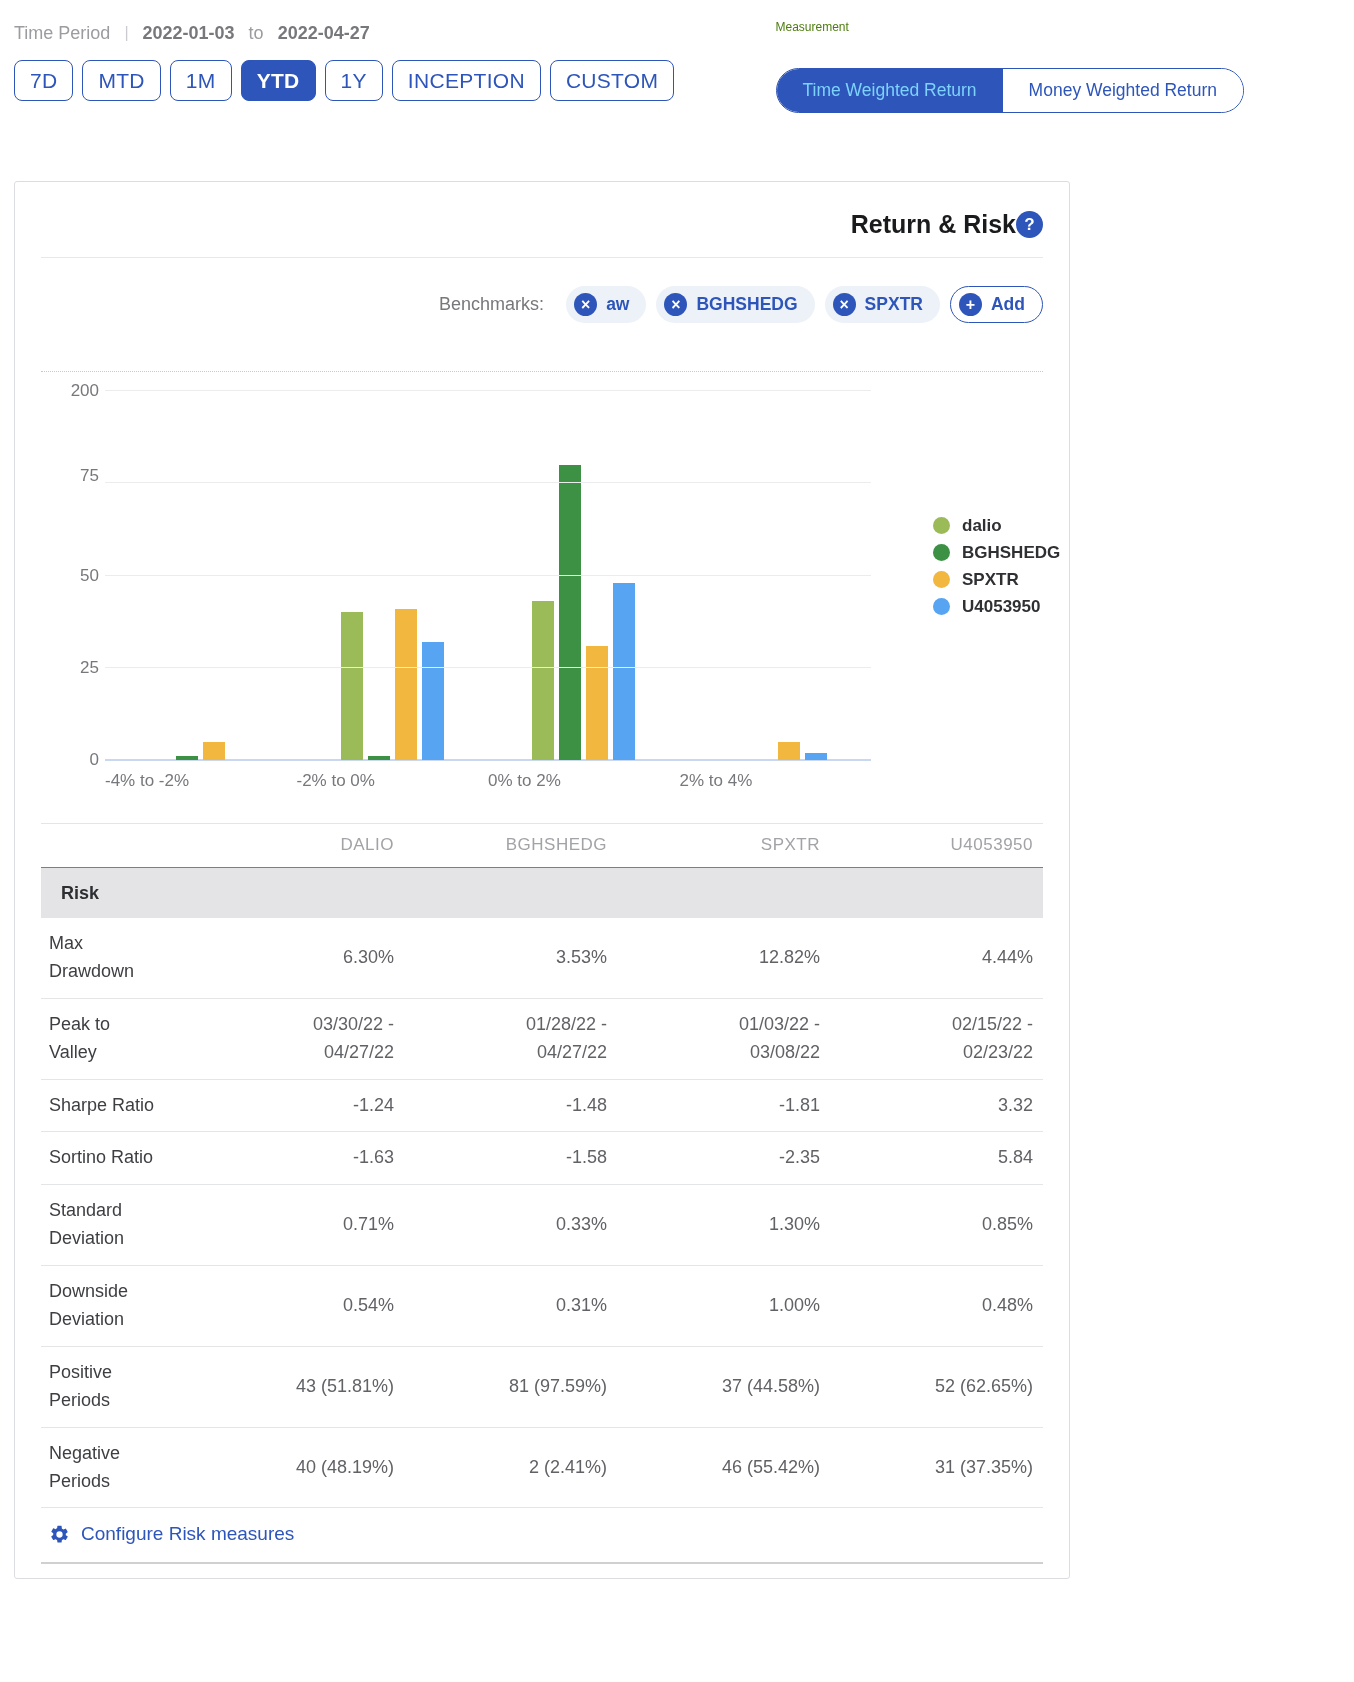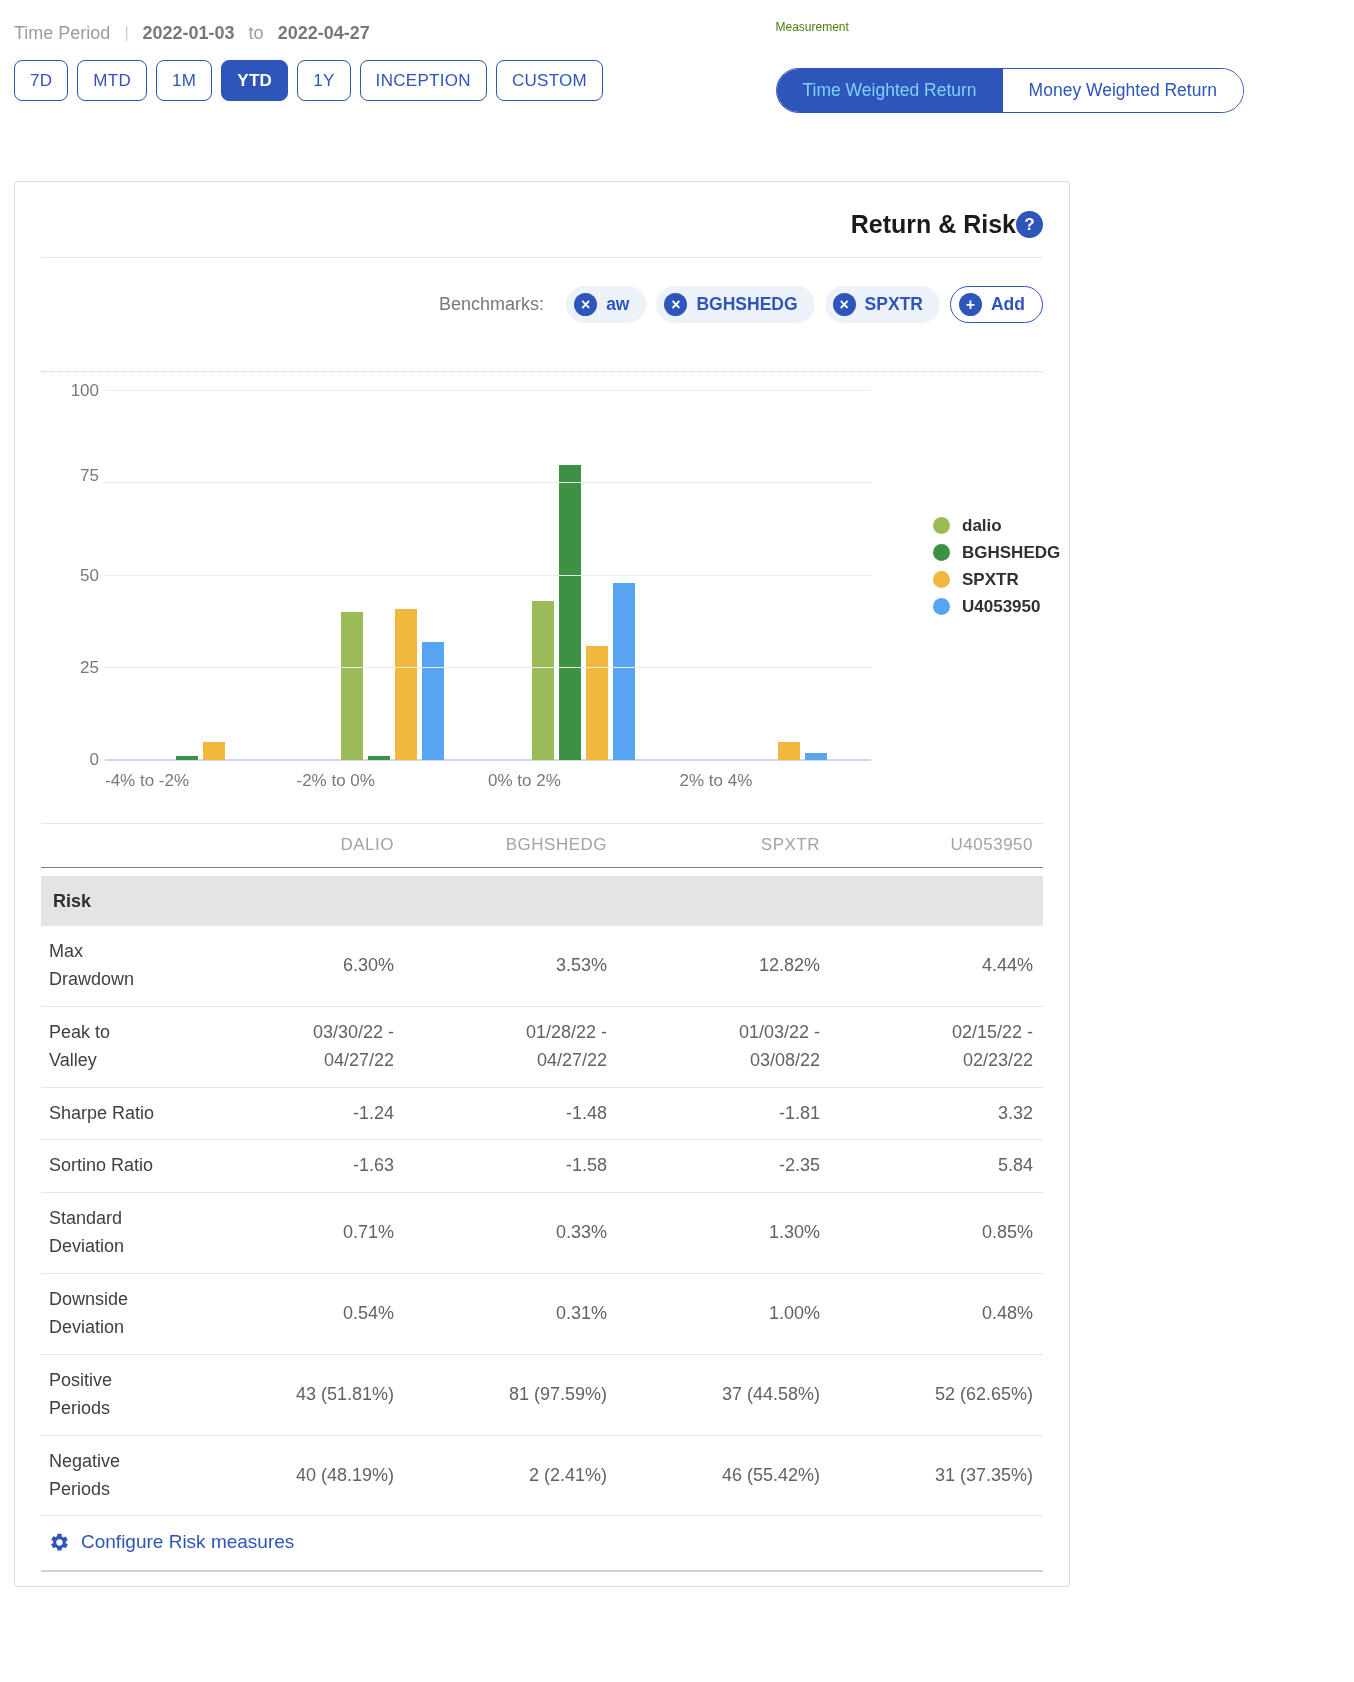--- a/index.html
+++ b/index.html
@@ -9,21 +9,21 @@
   
   .topbar { display:flex; justify-content:space-between; align-items:flex-start;
     padding:20px 110px 0 14px; }
   .tp-label-row { display:flex; align-items:center; gap:14px; font-size:18px;
     color:#9b9ca0; height:26px; margin-bottom:14px; }
   .tp-sep { color:#cbccd0; font-size:16px; }
   .tp-date { color:#77787c; font-weight:bold; }
   .tp-to { color:#9b9ca0; }
   .tp-buttons { display:flex; gap:9px; }
   .tp-btn { border:1.5px solid #2d55ba; color:#2d55ba; background:#fff;
-    border-radius:8px; height:41px; padding:7px 15px; font-size:17px;
+    border-radius:8px; height:41px; padding:7px 15px; font-size:21px;
     display:flex; align-items:center; cursor:pointer; letter-spacing:.3px; }
   .tp-btn.active { background:#2d55ba; color:#fff; font-weight:bold; }
 
   .meas-label { font-size:12px; color:#4d7c0f; height:26px; margin-bottom:22px; }
   .toggle { display:flex; border:1.5px solid #2d55ba; border-radius:23px;
     overflow:hidden; height:45px; }
   .toggle-opt { display:flex; align-items:center; padding:0 26px; font-size:17.5px;
     color:#2d55ba; background:#fff; cursor:pointer; white-space:nowrap; }
   .toggle-opt.active { background:#2d55ba; color:#7dd3fc; }
 
@@ -76,22 +76,22 @@
   .t-row { display:flex; align-items:center; }
   .t-head { height:44px; border-bottom:1px solid #7d7e82; }
   .t-head .cell { font-size:17px; color:#a2a3a7; letter-spacing:.5px; }
   .row-label { width:150px; flex:none; padding-left:8px; font-size:18px;
     color:#3e3f43; line-height:1.55; white-space:pre-line; }
   .cell { flex:1; text-align:right; padding-right:10px; font-size:18px;
     color:#616266; line-height:1.55; white-space:pre-line; }
   .data-row { padding:12px 0; border-top:1px solid #e4e5e7; }
   .data-row:first-of-type { border-top:none; }
   .section-row { height:50px; background:#e4e4e6; display:flex; align-items:center;
-    padding-left:12px; font-size:18px; font-weight:bold; color:#2e2f33;
-    margin-top:8px; }
+    padding-left:20px; font-size:18px; font-weight:bold; color:#2e2f33;
+    margin-top:0; }
   .no-top { border-top:none; }
 
   
   .config-row { display:flex; align-items:center; gap:11px; padding:15px 0 17px 8px;
     border-top:1px solid #e4e5e7; border-bottom:2px solid #cfd0d2; }
   .config-link { color:#2d55ba; font-size:19px; cursor:pointer; }
   .gear-icon { width:21px; height:21px; display:flex; }
 </style>
 </head>
 <body>
@@ -150,21 +150,21 @@
       <span class="chip-text">Add</span>
     </div>
   </div>
 
   <div class="chart-block">
     <div class="y-gutter">
         <div class="y-tick" style="bottom: 0px;">0</div>
         <div class="y-tick" style="bottom: 92.25px;">25</div>
         <div class="y-tick" style="bottom: 184.5px;">50</div>
         <div class="y-tick" style="bottom: 284px;">75</div>
-        <div class="y-tick" style="bottom: 369px;">100</div>
+        <div class="y-tick" style="bottom: 369px;">200</div>
       </div>
     <div class="plot-wrap">
       <div class="plot">
         <div class="baseline"></div>
         <div class="groups">
             <div class="bar-group">
               <div class="bar" style="height: 0px; background: rgb(155, 187, 89);"></div>
               <div class="bar" style="height: 3.69px; background: rgb(61, 145, 68);"></div>
               <div class="bar" style="height: 18.45px; background: rgb(241, 183, 63);"></div>
               <div class="bar" style="height: 0px; background: rgb(87, 164, 242);"></div>

